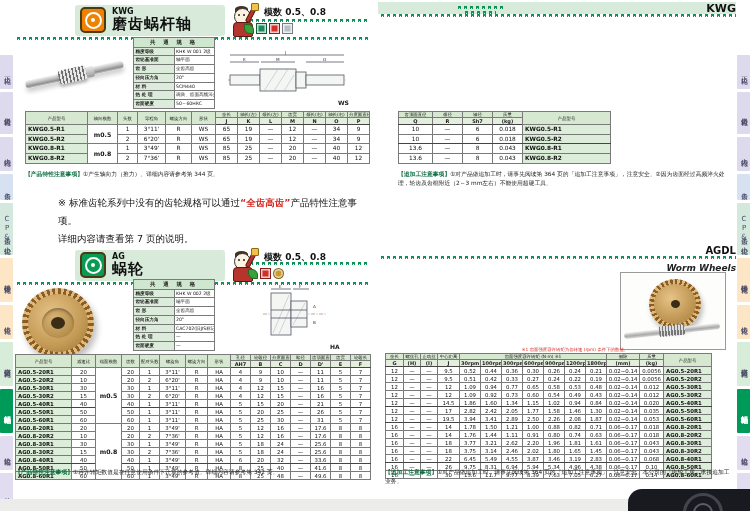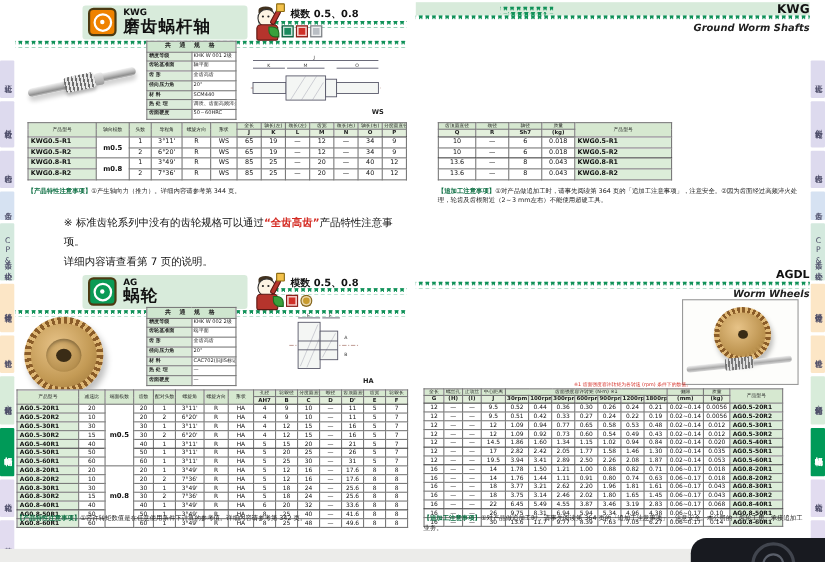--- a/index.html
+++ b/index.html
@@ -177,21 +177,20 @@
       <span class="ic square" style="background: rgb(26, 138, 94);"></span>
       <span class="ic square" style="background: rgb(208, 48, 40);"></span>
       <span class="ic square" style="background: rgb(185, 190, 196);"></span>
     </div>
 
   <div class="abs" style="left:378px;top:2px;width:358px;height:12px;background:#d8ebdb;"></div>
   <div class="abs saw" style="left:378px;top:14px;width:358px;"></div>
   <div class="abs saw" style="left:455px;top:6px;width:48px;"></div>
   <div class="abs saw" style="left:462px;top:11px;width:34px;"></div>
   <div class="abs page-code" style="left:600px;top:2px;width:136px;">KWG</div>
-  <div class="abs page-sub" style="left:560px;top:21px;width:176px;">Ground Worm Shafts</div>
 
   <div class="abs shaft-photo" style="left:25px;top:52px;width:105px;height:50px;">
     <div class="shaft-rod"></div>
       <div class="shaft-worm"></div>
       <div class="shaft-step"></div>
   </div>
 
   <table class="abs spec" style="left:133px;top:37px;width:82px;">
     <tbody>
       <tr class="tt">

